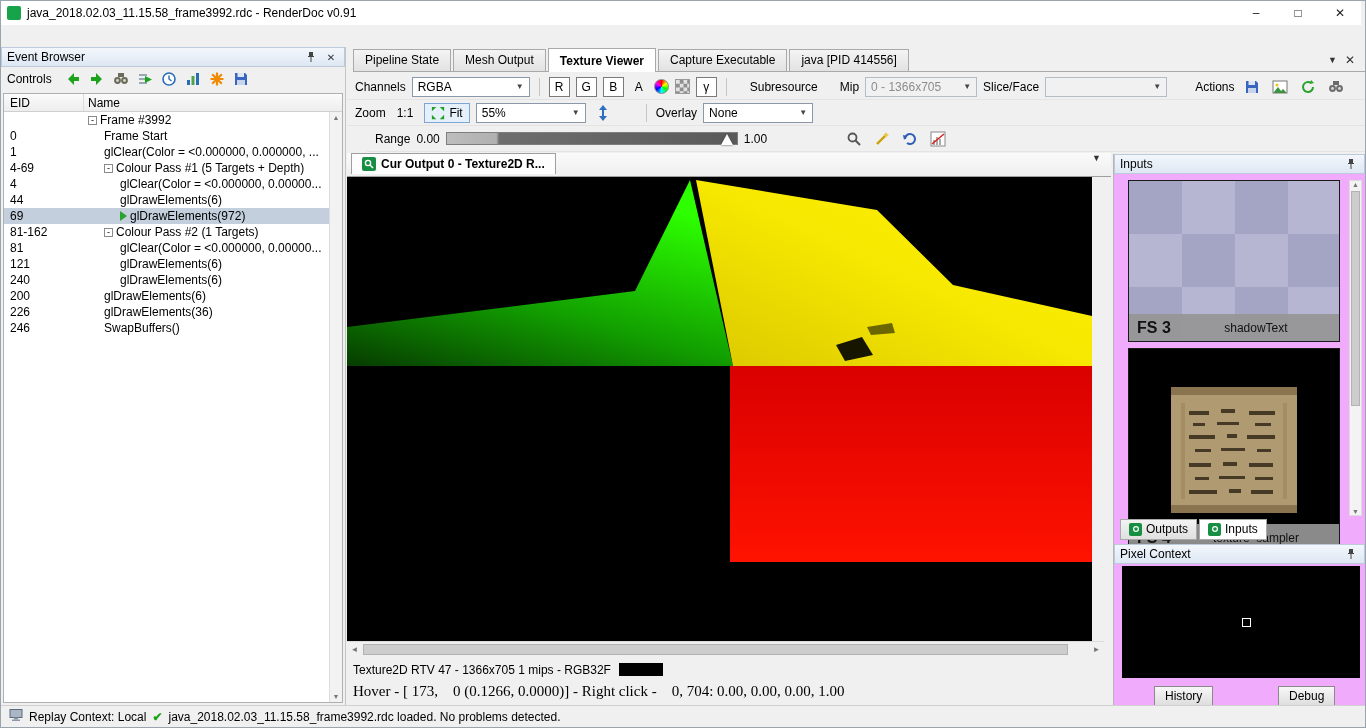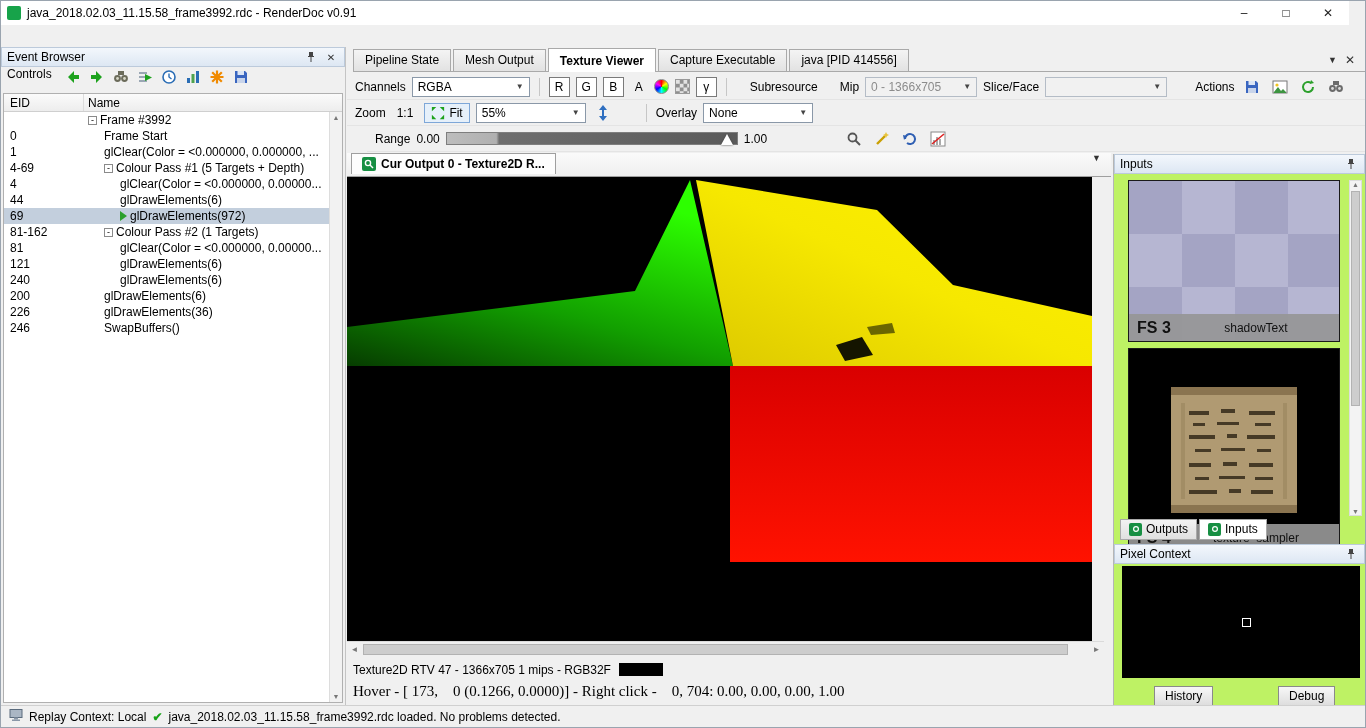--- a/index.html
+++ b/index.html
@@ -1,37 +1,37 @@
 <!DOCTYPE html>
 <html><head>
 <meta charset="utf-8">
 <style>
   * { margin:0; padding:0; box-sizing:border-box; font-family:"Liberation Sans", sans-serif; }
   html,body { width:1366px; height:728px; overflow:hidden; }
   body { background:#f0f0f0; font-size:12px; color:#000; position:relative; }
   #app { position:absolute; inset:0; border:1px solid #9aa4af; }
 
   
-  .titlebar { position:absolute; top:0; left:0; right:16px; height:24px; background:#ffffff; display:flex; align-items:center; padding-left:6px; gap:6px; }
+  .titlebar { position:absolute; top:0; left:0; right:4px; height:24px; background:#ffffff; display:flex; align-items:center; padding-left:6px; gap:6px; }
   .app-icon { width:14px; height:14px; background:#17a34a; border-radius:2px; flex:0 0 auto; }
   .title-text { font-size:12px; }
   .win-controls { margin-left:auto; display:flex; height:100%; }
   .win-btn { width:42px; height:100%; display:flex; align-items:center; justify-content:center; font-size:12px; color:#222; }
 
   .menubar { position:absolute; top:24px; left:0; right:0; height:22px; background:#f0f0f0; display:flex; align-items:center; padding-left:4px; border-bottom:1px solid #e2e2e2; }
   .menu-item { padding:3px 9px; }
 
   
   .panel-header { height:20px; background:linear-gradient(#f3f7fc,#dde7f3); border:1px solid #bccadb; display:flex; align-items:center; padding:0 5px; gap:4px; }
   .panel-header .ph-title { flex:1; }
   .ph-btn { width:16px; height:16px; display:flex; align-items:center; justify-content:center; font-size:10px; color:#333; }
 
   
   .left-panel { position:absolute; top:46px; left:0; width:345px; bottom:22px; background:#f0f0f0; border-right:1px solid #c4c4c4; }
-  .controls-row { height:24px; display:flex; align-items:flex-start; gap:2px; padding:0 6px; }
+  .controls-row { height:24px; display:flex; align-items:center; gap:2px; padding:0 6px; }
   .controls-label { margin-right:8px; }
   .ctl-btn { width:22px; height:20px; display:flex; align-items:center; justify-content:center; }
   .tree-control { position:absolute; top:46px; left:2px; right:2px; bottom:2px; background:#fff; border:1px solid #b0b0b0; }
   .tree-colhead { height:18px; display:flex; background:linear-gradient(#fbfbfb,#ededed); border-bottom:1px solid #cfcfcf; font-size:12px; }
   .col-eid { width:80px; padding:2px 6px; border-right:1px solid #dcdcdc; }
   .col-name { flex:1; padding:2px 4px; }
   .tree-body { position:absolute; top:18px; left:0; right:13px; bottom:0; overflow:hidden; }
   .tree-row { height:16px; display:flex; align-items:center; }
   .tree-row.selected { background:#c3cfdd; }
   .cell-eid { width:80px; padding-left:6px; flex:0 0 auto; }
@@ -74,21 +74,21 @@
   .tex-canvas svg { display:block; }
   .tex-hscroll { width:757px; height:15px; background:#f0f0f0; border-top:1px solid #dadada; position:relative; }
   .hs-arrow { position:absolute; top:0; width:15px; height:14px; display:flex; align-items:center; justify-content:center; font-size:8px; color:#777; }
   .hs-left { left:0; } .hs-right { right:0; }
   .hs-thumb { position:absolute; left:16px; right:36px; top:2px; height:11px; background:#cdcdcd; border:1px solid #b2b2b2; }
   .tex-status1 { height:21px; display:flex; align-items:center; padding:0 6px; font-family:"DejaVu Sans Mono", monospace; font-size:12px; margin-top:3px; }
   .swatch { display:inline-block; width:44px; height:13px; background:#000; margin-left:8px; }
   .tex-status2 { height:22px; display:flex; align-items:center; padding:0 6px; font-family:Liberation Serif, serif; font-size:15px; white-space:pre; }
 
   
-  .inputs-panel { position:absolute; left:766px; right:0; top:107px; bottom:0; background:#bef264; border-left:1px solid #b5b5b5; }
+  .inputs-panel { position:absolute; left:766px; right:0; top:107px; bottom:0; background:#f0abfc; border-left:1px solid #b5b5b5; }
   .thumb { position:absolute; left:14px; width:212px; background:#000; border:1px solid #1a1a1a; }
   .thumb-1 { top:26px; height:162px; }
   .thumb-2 { top:194px; height:204px; }
   .thumb-img { position:absolute; inset:0; }
   .thumb-img.checkerboard { background:repeating-conic-gradient(#b6b6d2 0% 25%, #a4a4c4 0% 50%); background-size:106px 106px; }
   .thumb-img.tablets { display:flex; align-items:center; justify-content:center; }
   .thumb-label { position:absolute; left:0; right:0; bottom:0; height:27px; background:rgba(150,150,150,0.92); display:flex; align-items:center; padding:0 8px; gap:10px; }
   .thumb-slot { font-size:16px; font-weight:bold; color:#111; }
   .thumb-name { flex:1; text-align:center; color:#111; }
   .panel-vscroll { position:absolute; right:3px; top:26px; width:13px; height:336px; background:#f3f3f3; border:1px solid #ddd; display:flex; flex-direction:column; align-items:center; font-size:7px; color:#777; }

